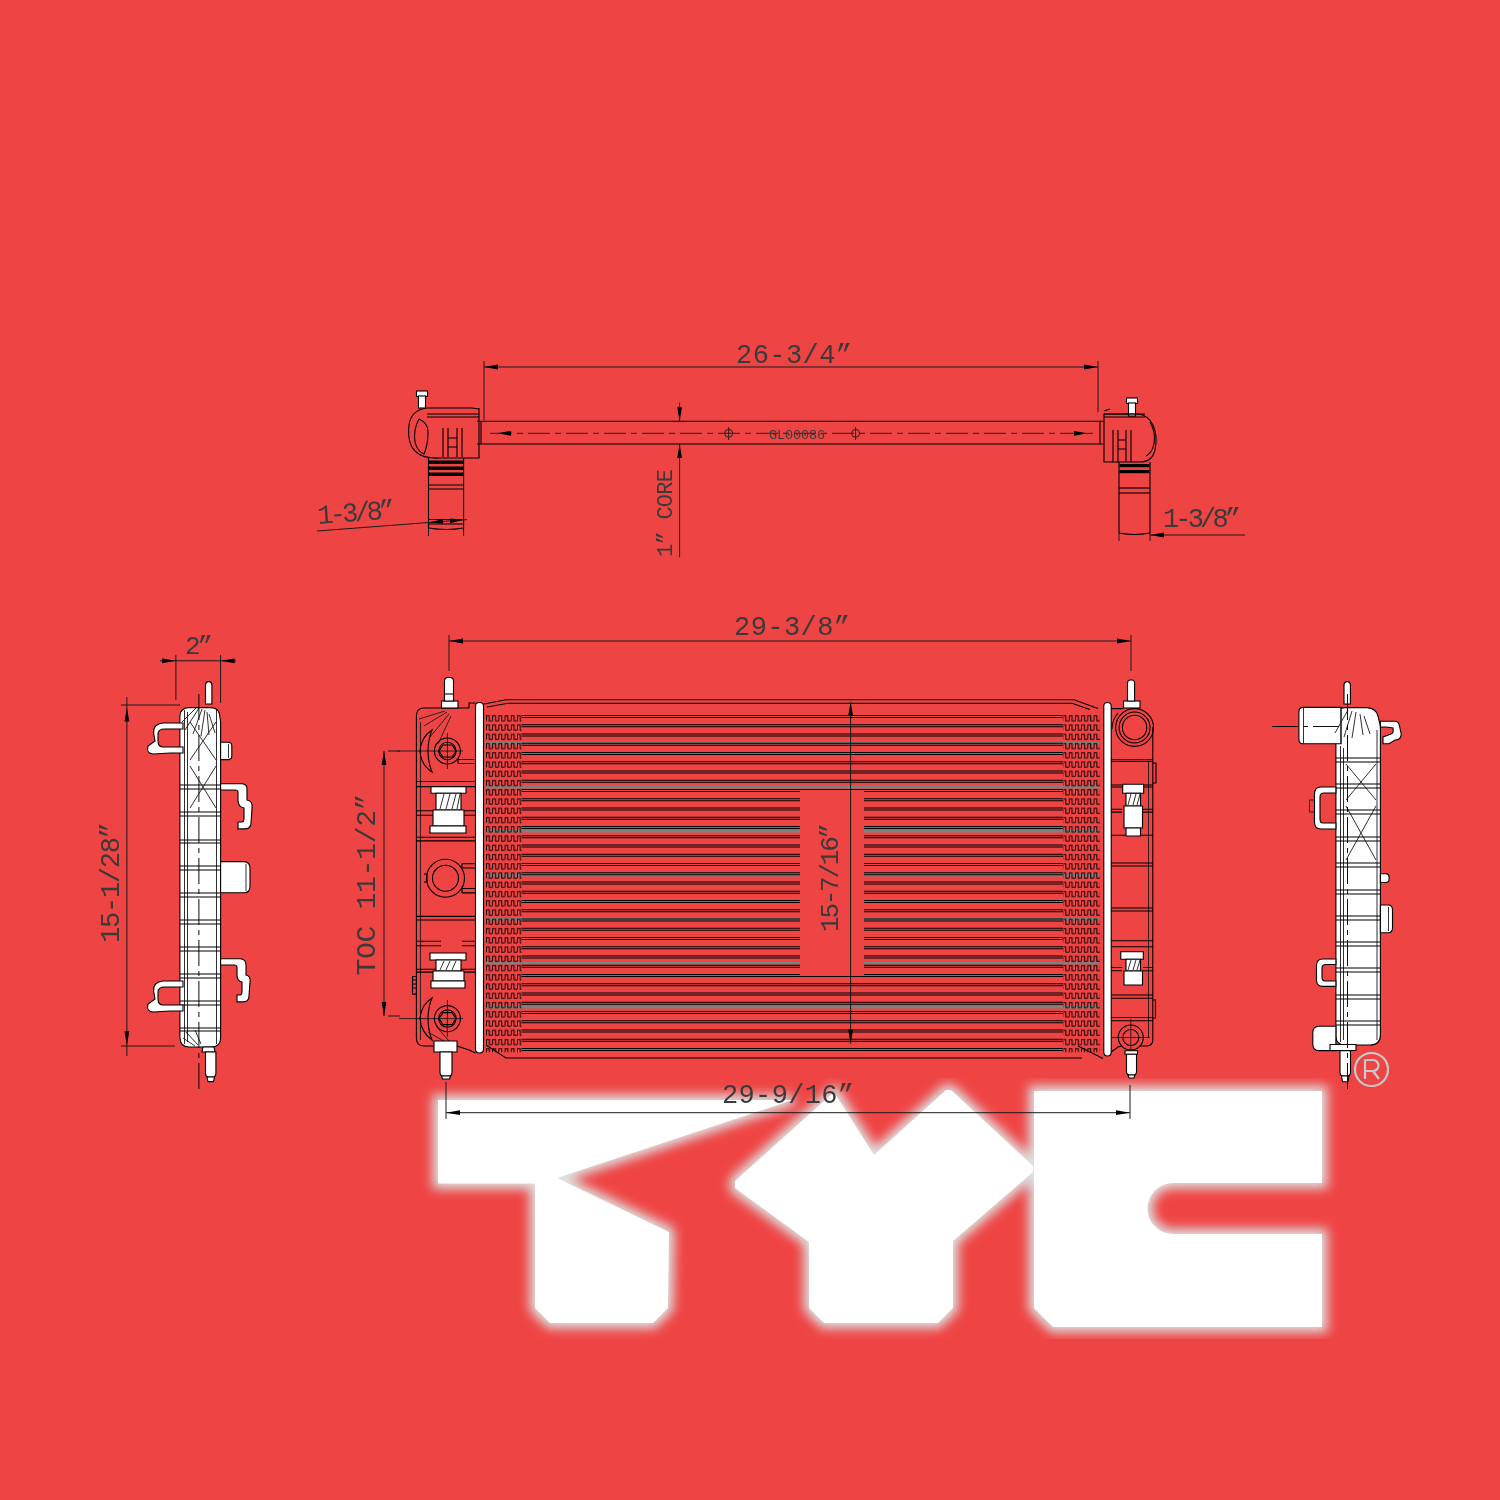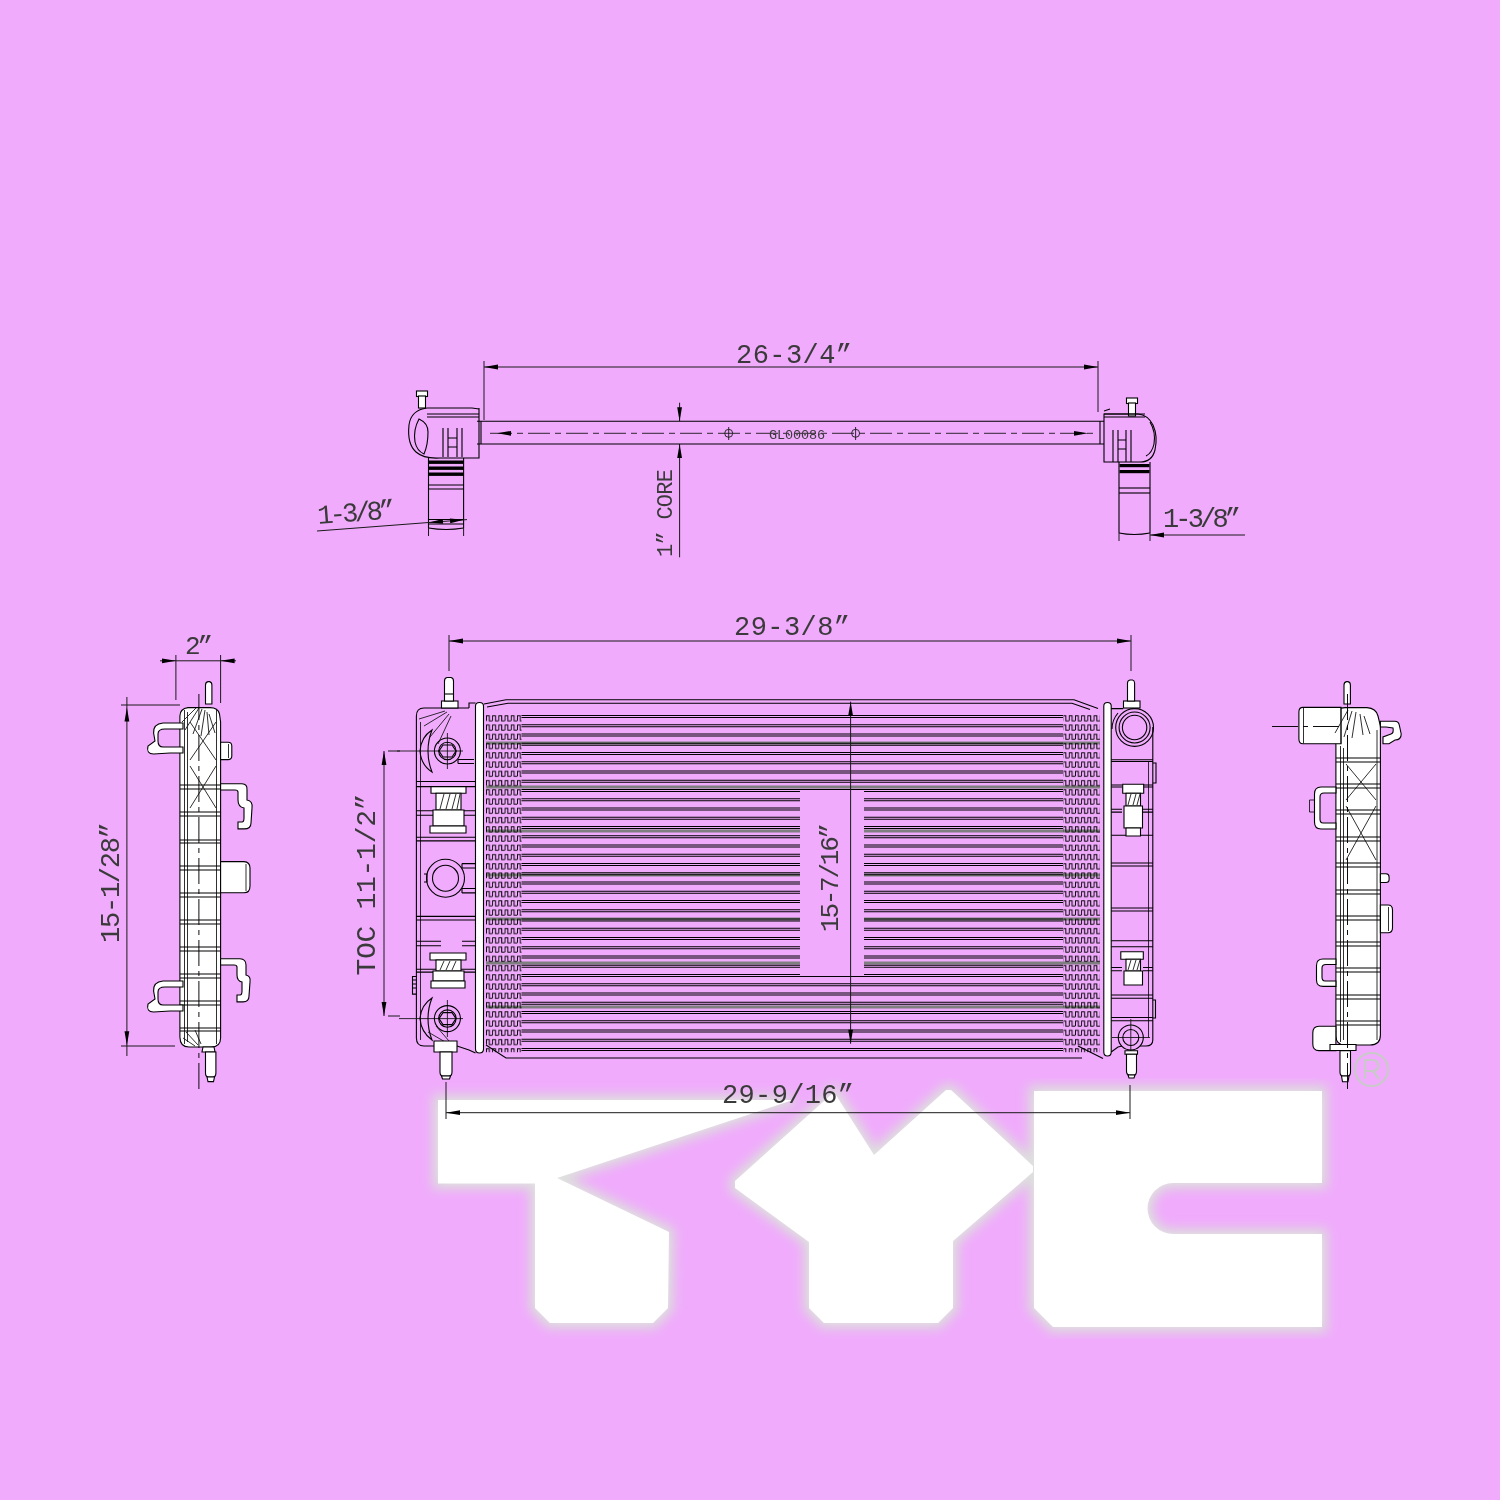--- a/index.html
+++ b/index.html
@@ -1,16 +1,16 @@
 <!DOCTYPE html>
 <html><head>
 <meta charset="utf-8">
 <style>
 html,body{margin:0;padding:0;background:#fff;}
-#page{width:1500px;height:1500px;position:relative;background:#f0abfc;overflow:hidden;}
+#page{width:1500px;height:1500px;position:relative;background:#ef4444;overflow:hidden;}
 text{font-family:"Liberation Mono", monospace;fill:#3a3a3a;}
 .ln{stroke:#000;fill:none;stroke-width:1.1;}
 .thin{stroke:#1a1a1a;fill:none;stroke-width:0.9;}
 .dim{stroke:#1a1a1a;fill:none;stroke-width:1;}
 .wf{fill:#fff;stroke:#000;stroke-width:1.1;}
 .bk{fill:#000;}
 .tl{stroke:#000;stroke-width:1.05;fill:none;}
 .gb{stroke:#7f7f7f;stroke-width:3.2;fill:none;}
 .cl{stroke:#000;stroke-width:0.95;fill:none;stroke-dasharray:26 5 5 5;}
 </style>

